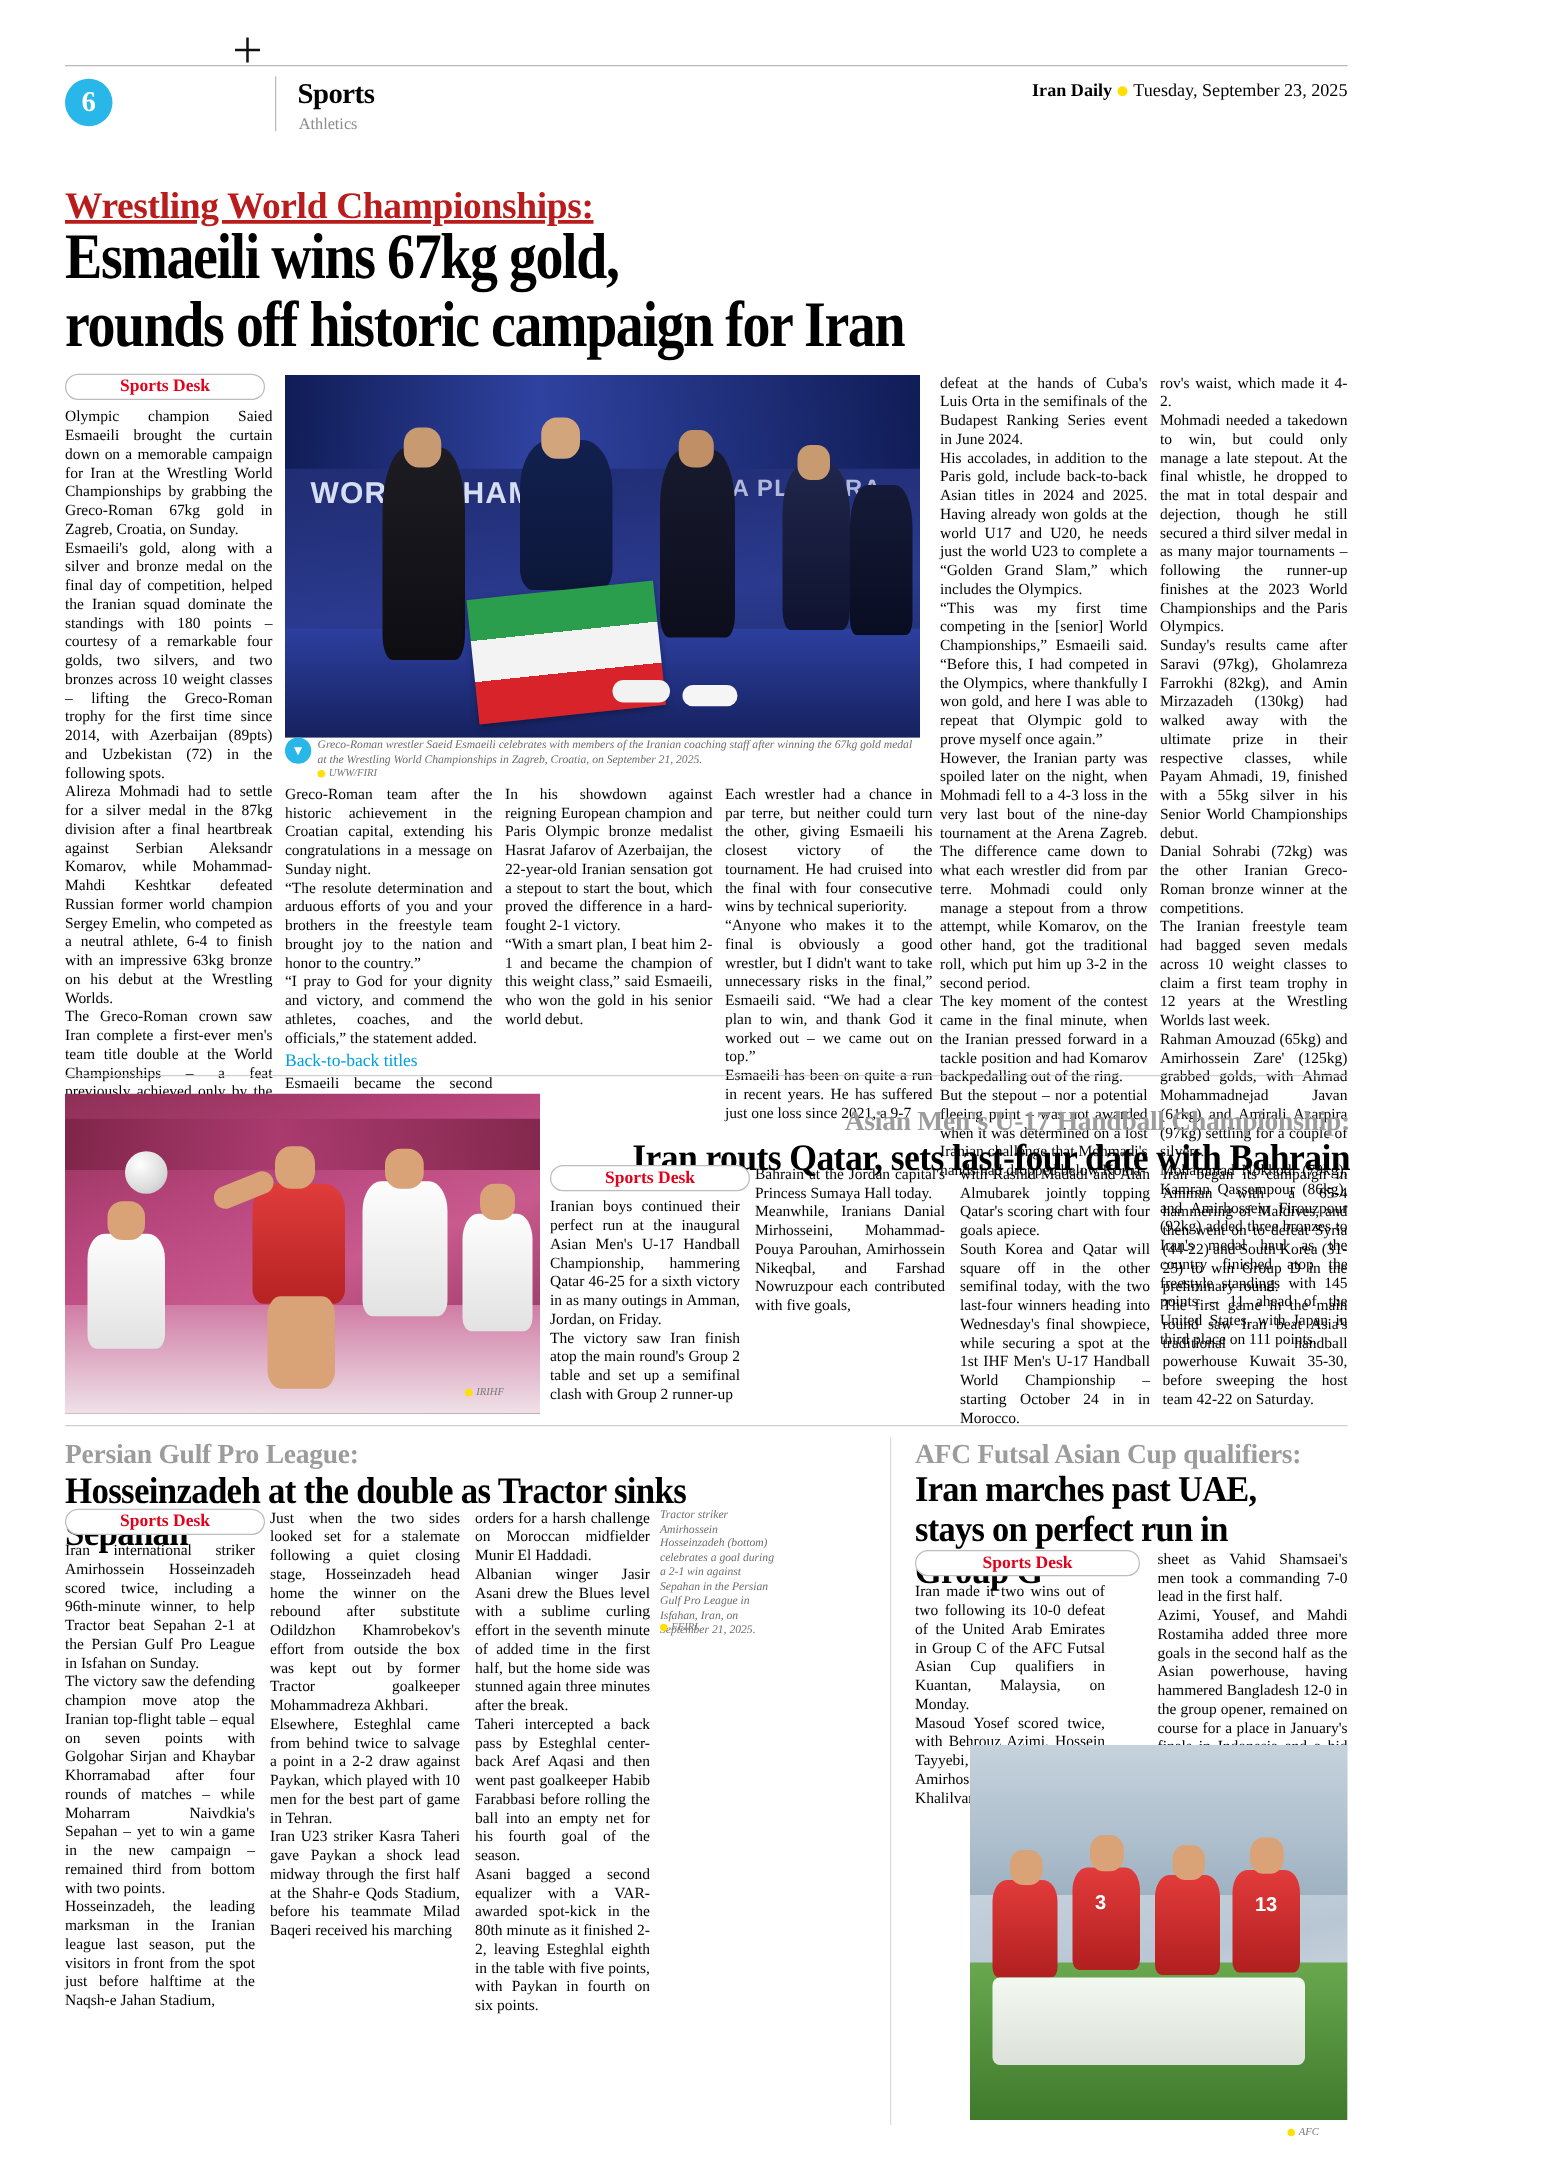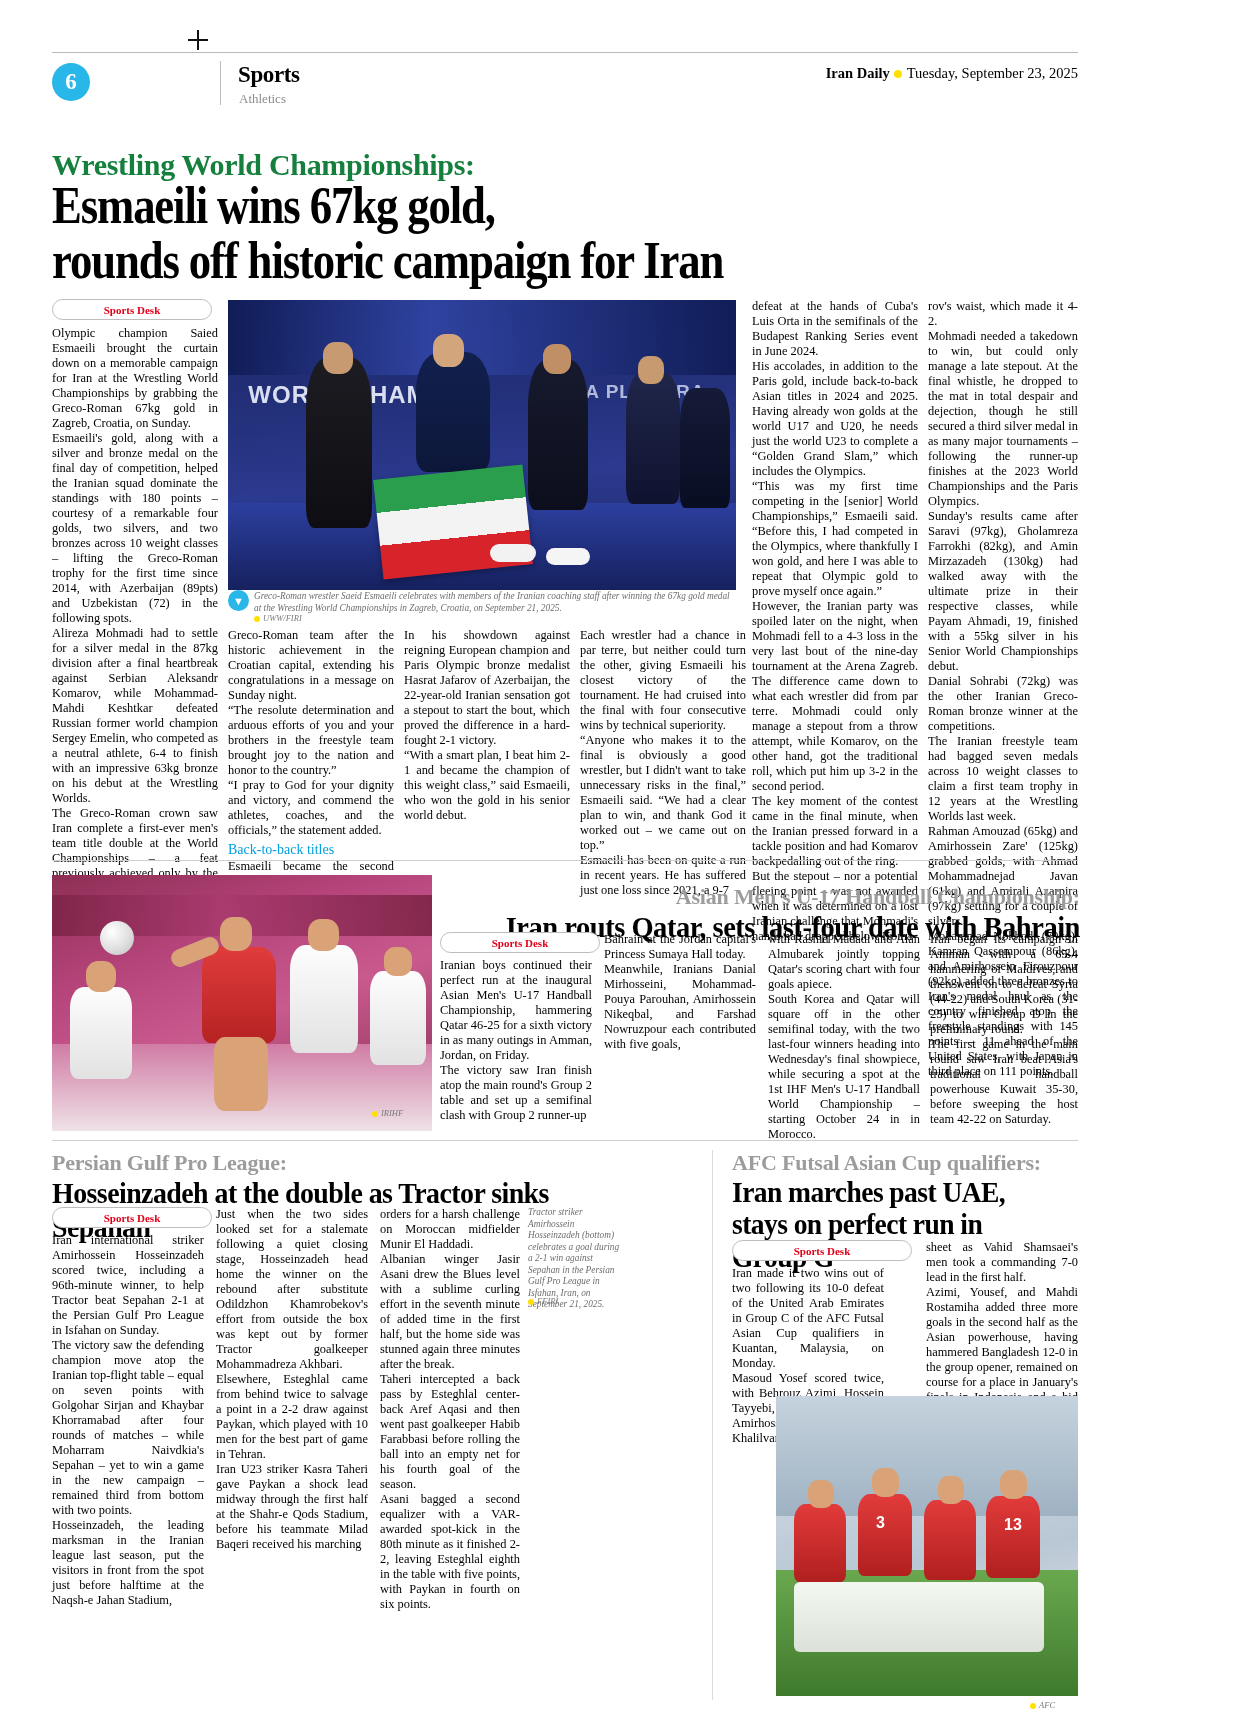--- a/index.html
+++ b/index.html
@@ -27,34 +27,34 @@
   .masthead-div { position:absolute; left:168px; top:8px; width:1px; height:44px; background:#bdbdbd; }
   .section-title { position:absolute; left:186px; top:9px; font-size:23px; font-weight:bold;
       font-family:"Liberation Serif",serif; letter-spacing:-0.4px; }
   .section-sub { position:absolute; left:187px; top:38px; font-size:13px; color:#8c8c8c; font-family:"Liberation Serif",serif; }
   .masthead-right { position:absolute; right:0px; top:12px; font-size:14.5px; white-space:nowrap; }
   .masthead-right .brand { font-weight:bold; }
   .dot-y { display:inline-block; width:8px; height:8px; border-radius:50%; background:#ffe000; margin:0 5px 1px 4px; vertical-align:middle; }
 
   
   .kicker {
-    position:absolute; left:52px; top:148px; font-size:30px; font-weight:bold; color:#15803d;
-    font-family:"Liberation Serif",serif; letter-spacing:-0.3px;
+    position:absolute; left:52px; top:148px; font-size:30px; font-weight:bold; color:#b91c1c;
+    font-family:"Liberation Serif",serif; letter-spacing:-0.3px;text-decoration:underline;
   }
   .headline {
     position:absolute; left:52px; top:178px; width:1020px;
     font-size:52px; line-height:1.06; font-weight:bold; letter-spacing:-1.3px;
     font-family:"Liberation Serif",serif;
     transform: scaleX(0.86); transform-origin: left top;
   }
 
   
   .desk-badge {
     border:1px solid #bdbdbd; border-radius:12px; height:21px; line-height:20px;
-    text-align:center; color:#e2001a; font-weight:bold; font-size:11px;
+    text-align:center; color:#e2001a; font-weight:bold; font-size:14px;
     font-family:"Liberation Serif",serif; background:#fff;
   }
   .col-text { font-size:12.4px; line-height:1.21; text-align:justify; font-family:"Liberation Serif",serif; }
   .col-text p { margin:0; text-indent:0; }
   .subhead { color:#00a0e0; font-weight:normal; font-size:14px; margin:4px 0 0 0; font-family:"Liberation Serif",serif; }
   .hr { position:absolute; background:#cfcfcf; height:1px; }
   .vr { position:absolute; background:#dcdcdc; width:1px; }
 
   
   .photo { position:absolute; overflow:hidden; }

